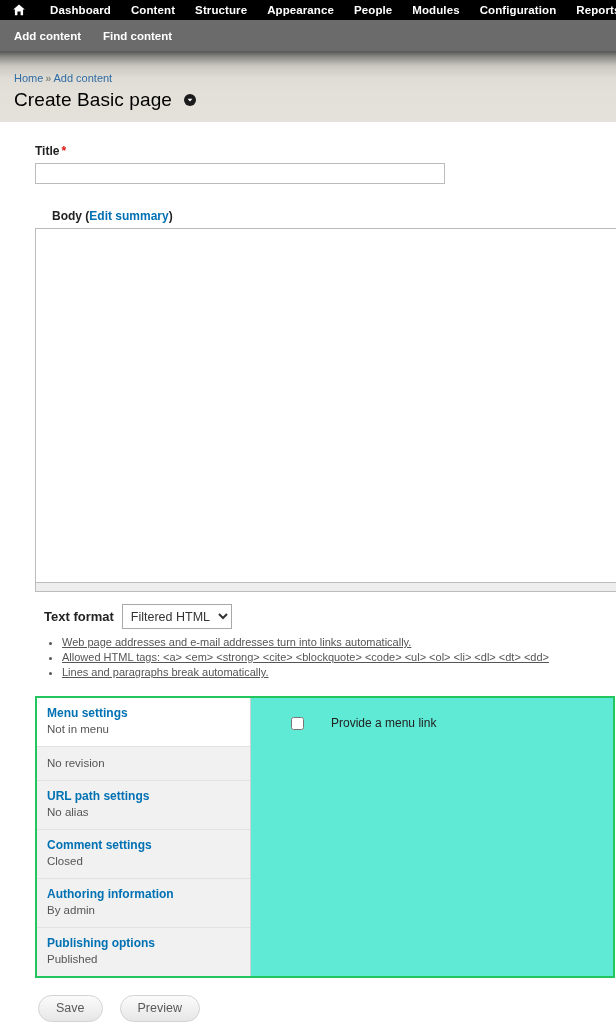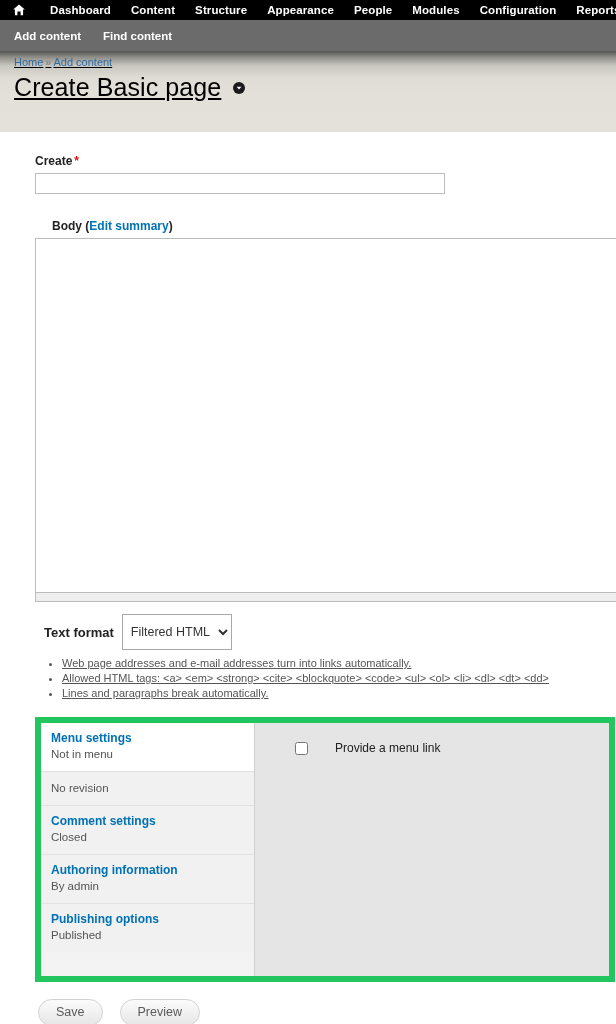--- a/index.html
+++ b/index.html
@@ -46,39 +46,38 @@
   #toolbar-shortcuts .sc-item {
     color: #ffffff;
     font-size: 11.5px;
     font-weight: bold;
     margin-right: 22px;
     white-space: nowrap;
   }
 
   
   #page-header {
-    height: 80px;
+    height: 70px;
     background: linear-gradient(to bottom,
         #5b5b58 0px, #8e8d88 5px, #c9c8c1 14px,
         #dedcd4 26px, #e2e0d8 40px, #e3e1d9 74px);
-    padding: 4px 0 0 14px;
+    padding: 20px 0 0 14px;
     position: relative;
-    text-decoration: underline;
   }
   #breadcrumb {
     font-size: 11px;
     color: #3a6fa8;
     margin-bottom: 5px;
     white-space: nowrap;
   }
   #breadcrumb a { color: #2f6ca4; text-decoration: none; }
   #breadcrumb .sep { color: #8a8a84; margin: 0 2px; font-weight: bold; }
   #page-title-row { display: flex; align-items: center; }
   #page-title {
-    font-size: 25px;
+    font-size: 19px;
     color: #000000;
     font-weight: normal;
     margin: 0;
     letter-spacing: 0.1px;
   }
   .help-toggle {
     width: 12px; height: 12px;
     border-radius: 50%;
     background: #1a1a1a;
     margin-left: 12px;
@@ -147,41 +146,41 @@
     color: #222222;
     margin-right: 8px;
   }
   #format-select {
     font-size: 12.5px;
     font-family: "Liberation Sans", sans-serif;
     padding: 2px 4px;
     border: 1px solid #a8a8a8;
     background: #ffffff;
     color: #333333;
-    height: 36px;
+    height: 25px;
   }
   #format-tips {
     margin: 6px 0 0 0;
     padding-left: 18px;
     list-style: disc;
   }
   #format-tips li {
     font-size: 11px;
     color: #555555;
     line-height: 15px;
     white-space: nowrap;
     text-decoration: underline;
   }
 
   
   #vertical-tabs {
     margin: 16px 0 0 35px;
     width: 580px;
-    border: 6px solid #22c55e;
-    background: #e5e5e5;
+    border: 2px solid #22c55e;
+    background: #5eead4;
     display: flex;
     min-height: 265px;
   }
   #vtab-list {
     width: 214px;
     flex: none;
     border-right: 1px solid #cfcfcf;
     background: #f3f3f3;
   }
   .vtab {
@@ -267,21 +266,21 @@
       <svg width="8" height="8" viewBox="0 0 8 8">
         <path d="M1.6 2.8 L4 5.6 L6.4 2.8 Z" fill="#ffffff"></path>
       </svg>
     </span>
   </div>
 </div>
 
 <div id="node-form">
 
   <div class="form-item">
-    <label class="form-label"><span>Create</span><span class="req">*</span></label>
+    <label class="form-label"><span>Title</span><span class="req">*</span></label>
     <input id="title-field" type="text" value="" style="">
   </div>
 
   <div id="body-block">
     <div id="body-label-row">
       <label class="form-label"><span>Body</span>&nbsp;<span>(</span><a href="#">Edit summary</a><span>)</span></label>
     </div>
     <textarea id="body-field" style=""></textarea>
     <div id="grippie"></div>
   </div>
@@ -303,20 +302,24 @@
   <div id="vertical-tabs">
     <div id="vtab-list">
       <div class="vtab selected">
         <span class="vtab-title">Menu settings</span>
         <span class="vtab-summary">Not in menu</span>
       </div>
       <div class="vtab">
         <span class="vtab-summary">No revision</span>
       </div>
       <div class="vtab">
+        <span class="vtab-title">URL path settings</span>
+        <span class="vtab-summary">No alias</span>
+      </div>
+      <div class="vtab">
         <span class="vtab-title">Comment settings</span>
         <span class="vtab-summary">Closed</span>
       </div>
       <div class="vtab">
         <span class="vtab-title">Authoring information</span>
         <span class="vtab-summary">By admin</span>
       </div>
       <div class="vtab">
         <span class="vtab-title">Publishing options</span>
         <span class="vtab-summary">Published</span>

